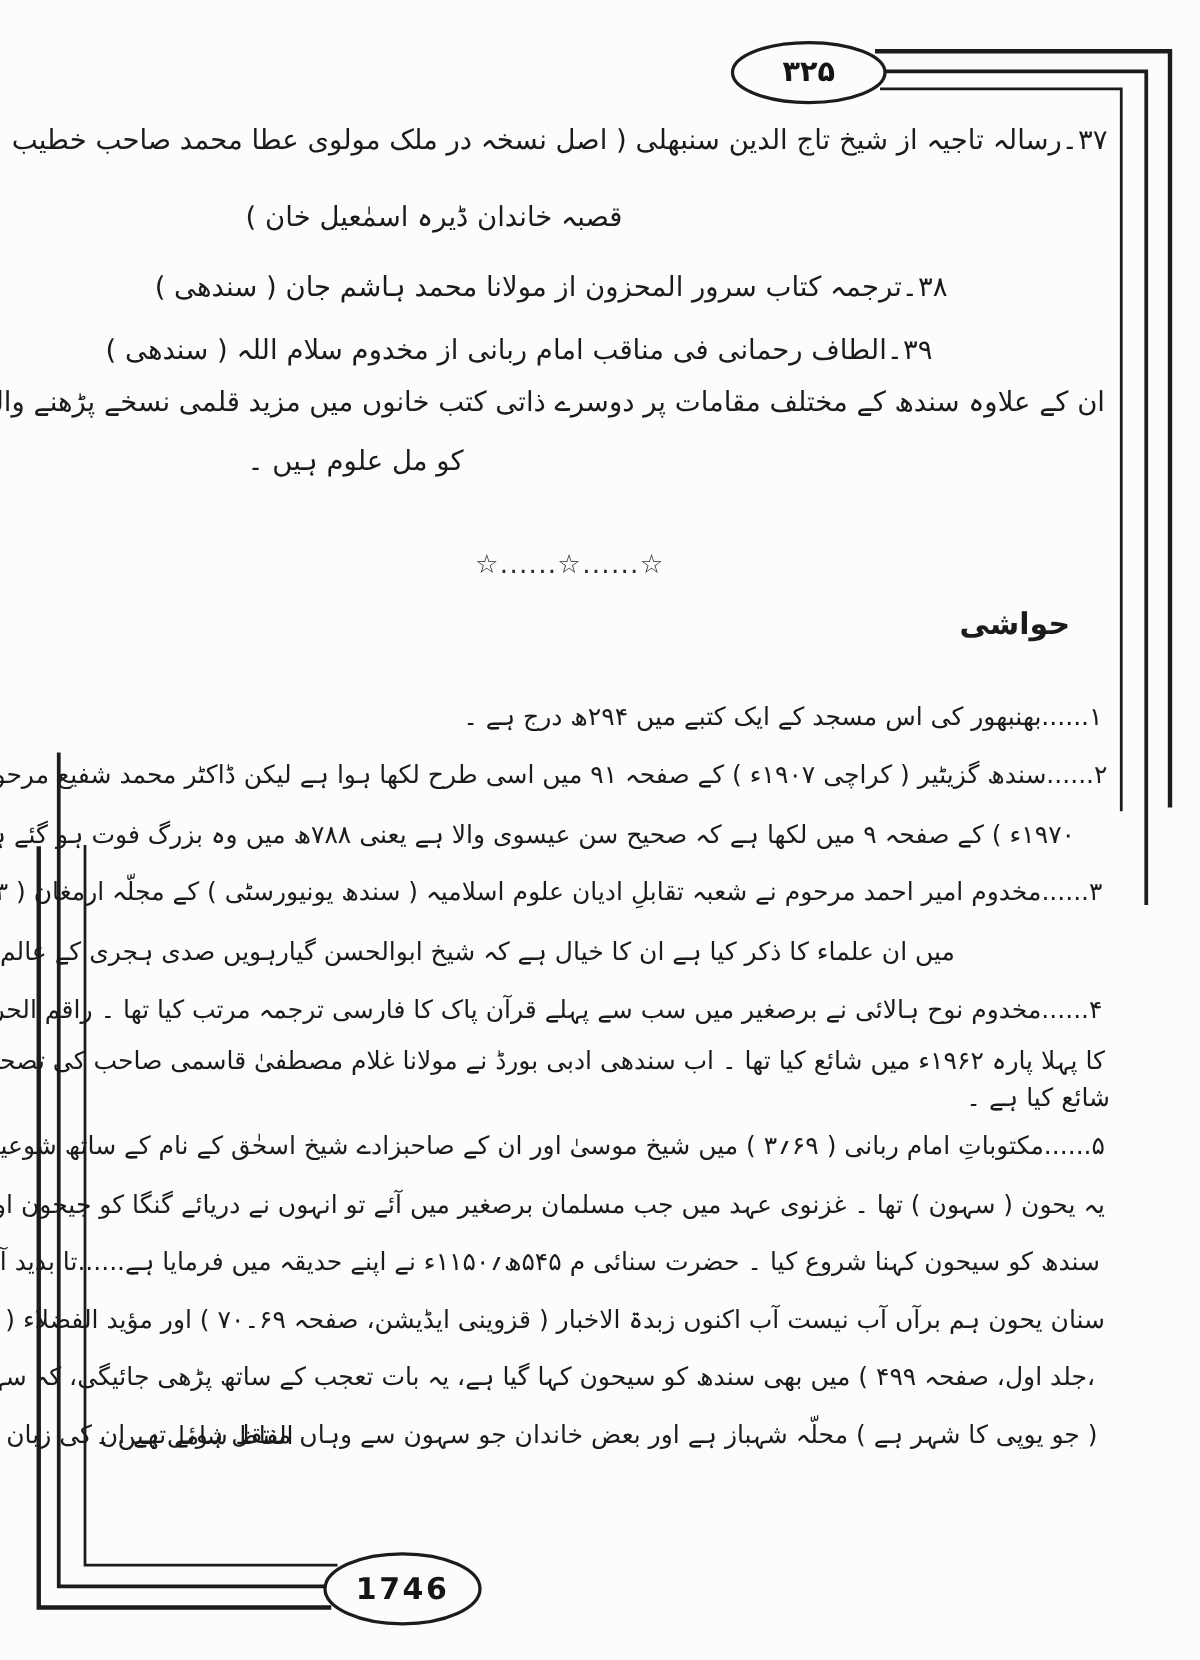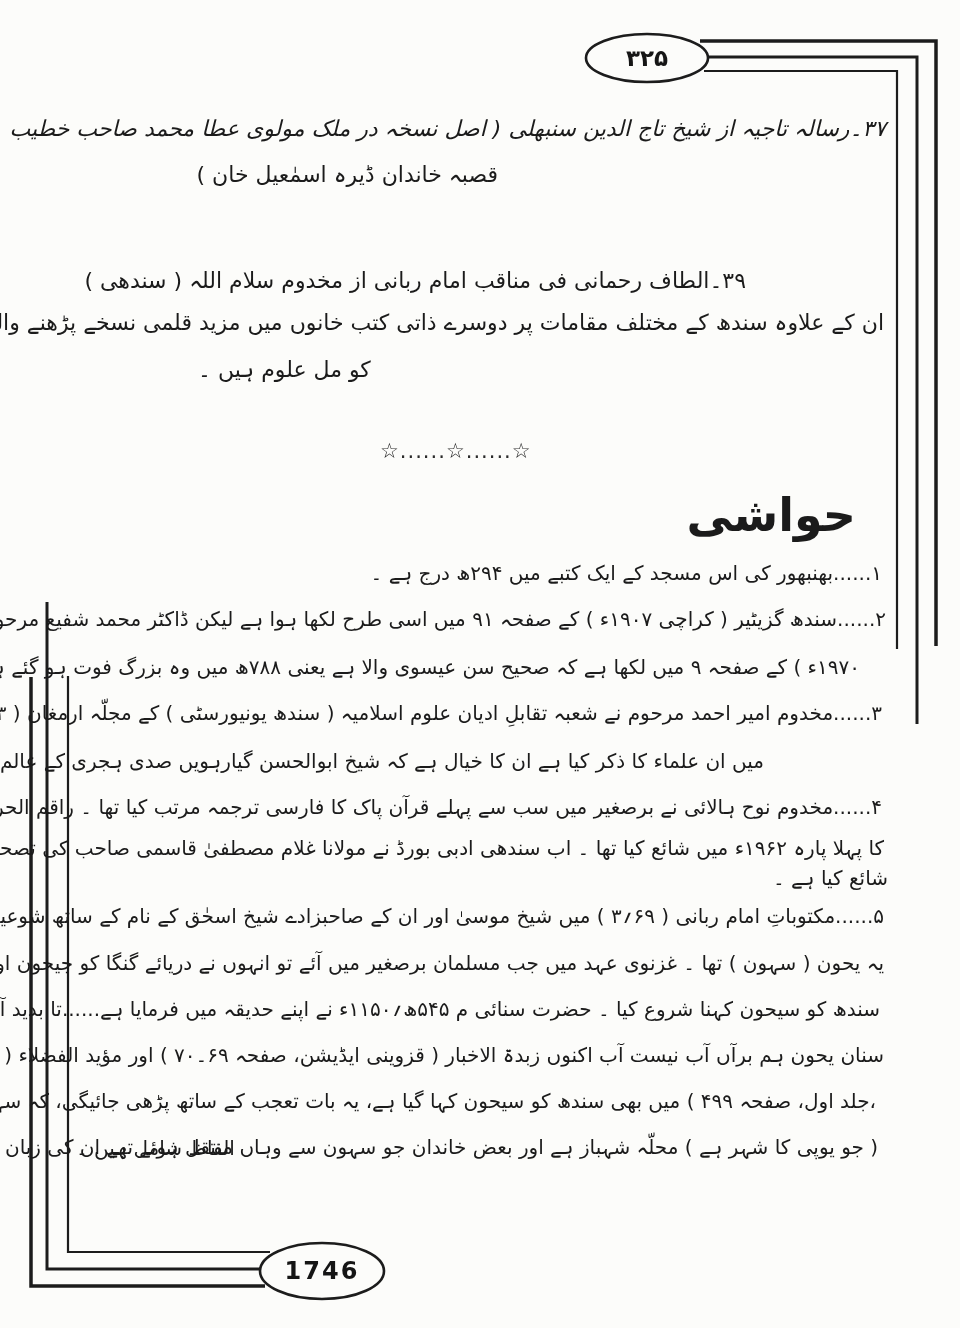--- a/index.html
+++ b/index.html
@@ -25,23 +25,23 @@
   .oval-num{
     position:absolute;
     display:flex;align-items:center;justify-content:center;
     font-weight:bold;
     direction:rtl;
     color:#151515;
   }
   #num-top{left:587px;top:34px;width:120px;height:48px;font-size:23px;letter-spacing:3px;}
   #num-bottom{left:261px;top:1244px;width:122px;height:54px;font-size:24px;letter-spacing:2px;}
   #sep{top:436px;left:380px;font-size:21px;letter-spacing:1px;color:#2a2a2a;direction:ltr;}
-  #heading{top:481px;right:104px;font-size:46px;font-weight:bold;}
+  #heading{top:481px;right:104px;font-size:24px;font-weight:bold;}
   
-  #b37l1{top:112px;right:74px;font-style:italic;}
+  #b37l1{top:96px;right:74px;}
   #b37l2{top:158px;right:462px;}
   #b38{top:214px;right:202px;}
   #b39{top:264px;right:214px;text-align:center;}
   #cl1{top:306px;right:76px;}
   #cl2{top:353px;left:198px;}
   
   #f1{top:558px;right:78px;}
   #f2l1{top:604px;right:74px;}
   #f2l2{top:652px;right:100px;}
   #f3l1{top:698px;right:78px;}
@@ -75,20 +75,21 @@
     </g>
     <ellipse cx="647" cy="58" rx="61" ry="24" fill="#fcfcfa" stroke="#1c1c1c" stroke-width="2.6"></ellipse>
     <ellipse cx="322" cy="1271" rx="62" ry="28" fill="#fcfcfa" stroke="#1c1c1c" stroke-width="2.6"></ellipse>
   </svg>
 
   <div id="num-top" class="oval-num">۳۲۵</div>
   <div id="num-bottom" class="oval-num">1746</div>
 
   <div id="b37l1" class="u biblio">۳۷۔رسالہ تاجیہ از شیخ تاج الدین سنبھلی ( اصل نسخہ در ملک مولوی عطا محمد صاحب خطیب</div>
   <div id="b37l2" class="u biblio">قصبہ خاندان ڈیرہ اسمٰعیل خان )</div>
+  <div id="b38" class="u biblio">۳۸۔ترجمہ کتاب سرور المحزون از مولانا محمد ہاشم جان ( سندھی )</div>
   <div id="b39" class="u biblio">۳۹۔الطاف رحمانی فی مناقب امام ربانی از مخدوم سلام اللہ ( سندھی )</div>
   <div id="cl1" class="u biblio">ان کے علاوہ سندھ کے مختلف مقامات پر دوسرے ذاتی کتب خانوں میں مزید قلمی نسخے پڑھنے والوں</div>
   <div id="cl2" class="u biblio">کو مل علوم ہیں ۔</div>
 
   <div id="sep" class="u">☆......☆......☆</div>
 
   <div id="heading" class="u">حواشی</div>
 
   <div id="f1" class="u">۱......بھنبھور کی اس مسجد کے ایک کتبے میں ۲۹۴ھ درج ہے ۔</div>
 

